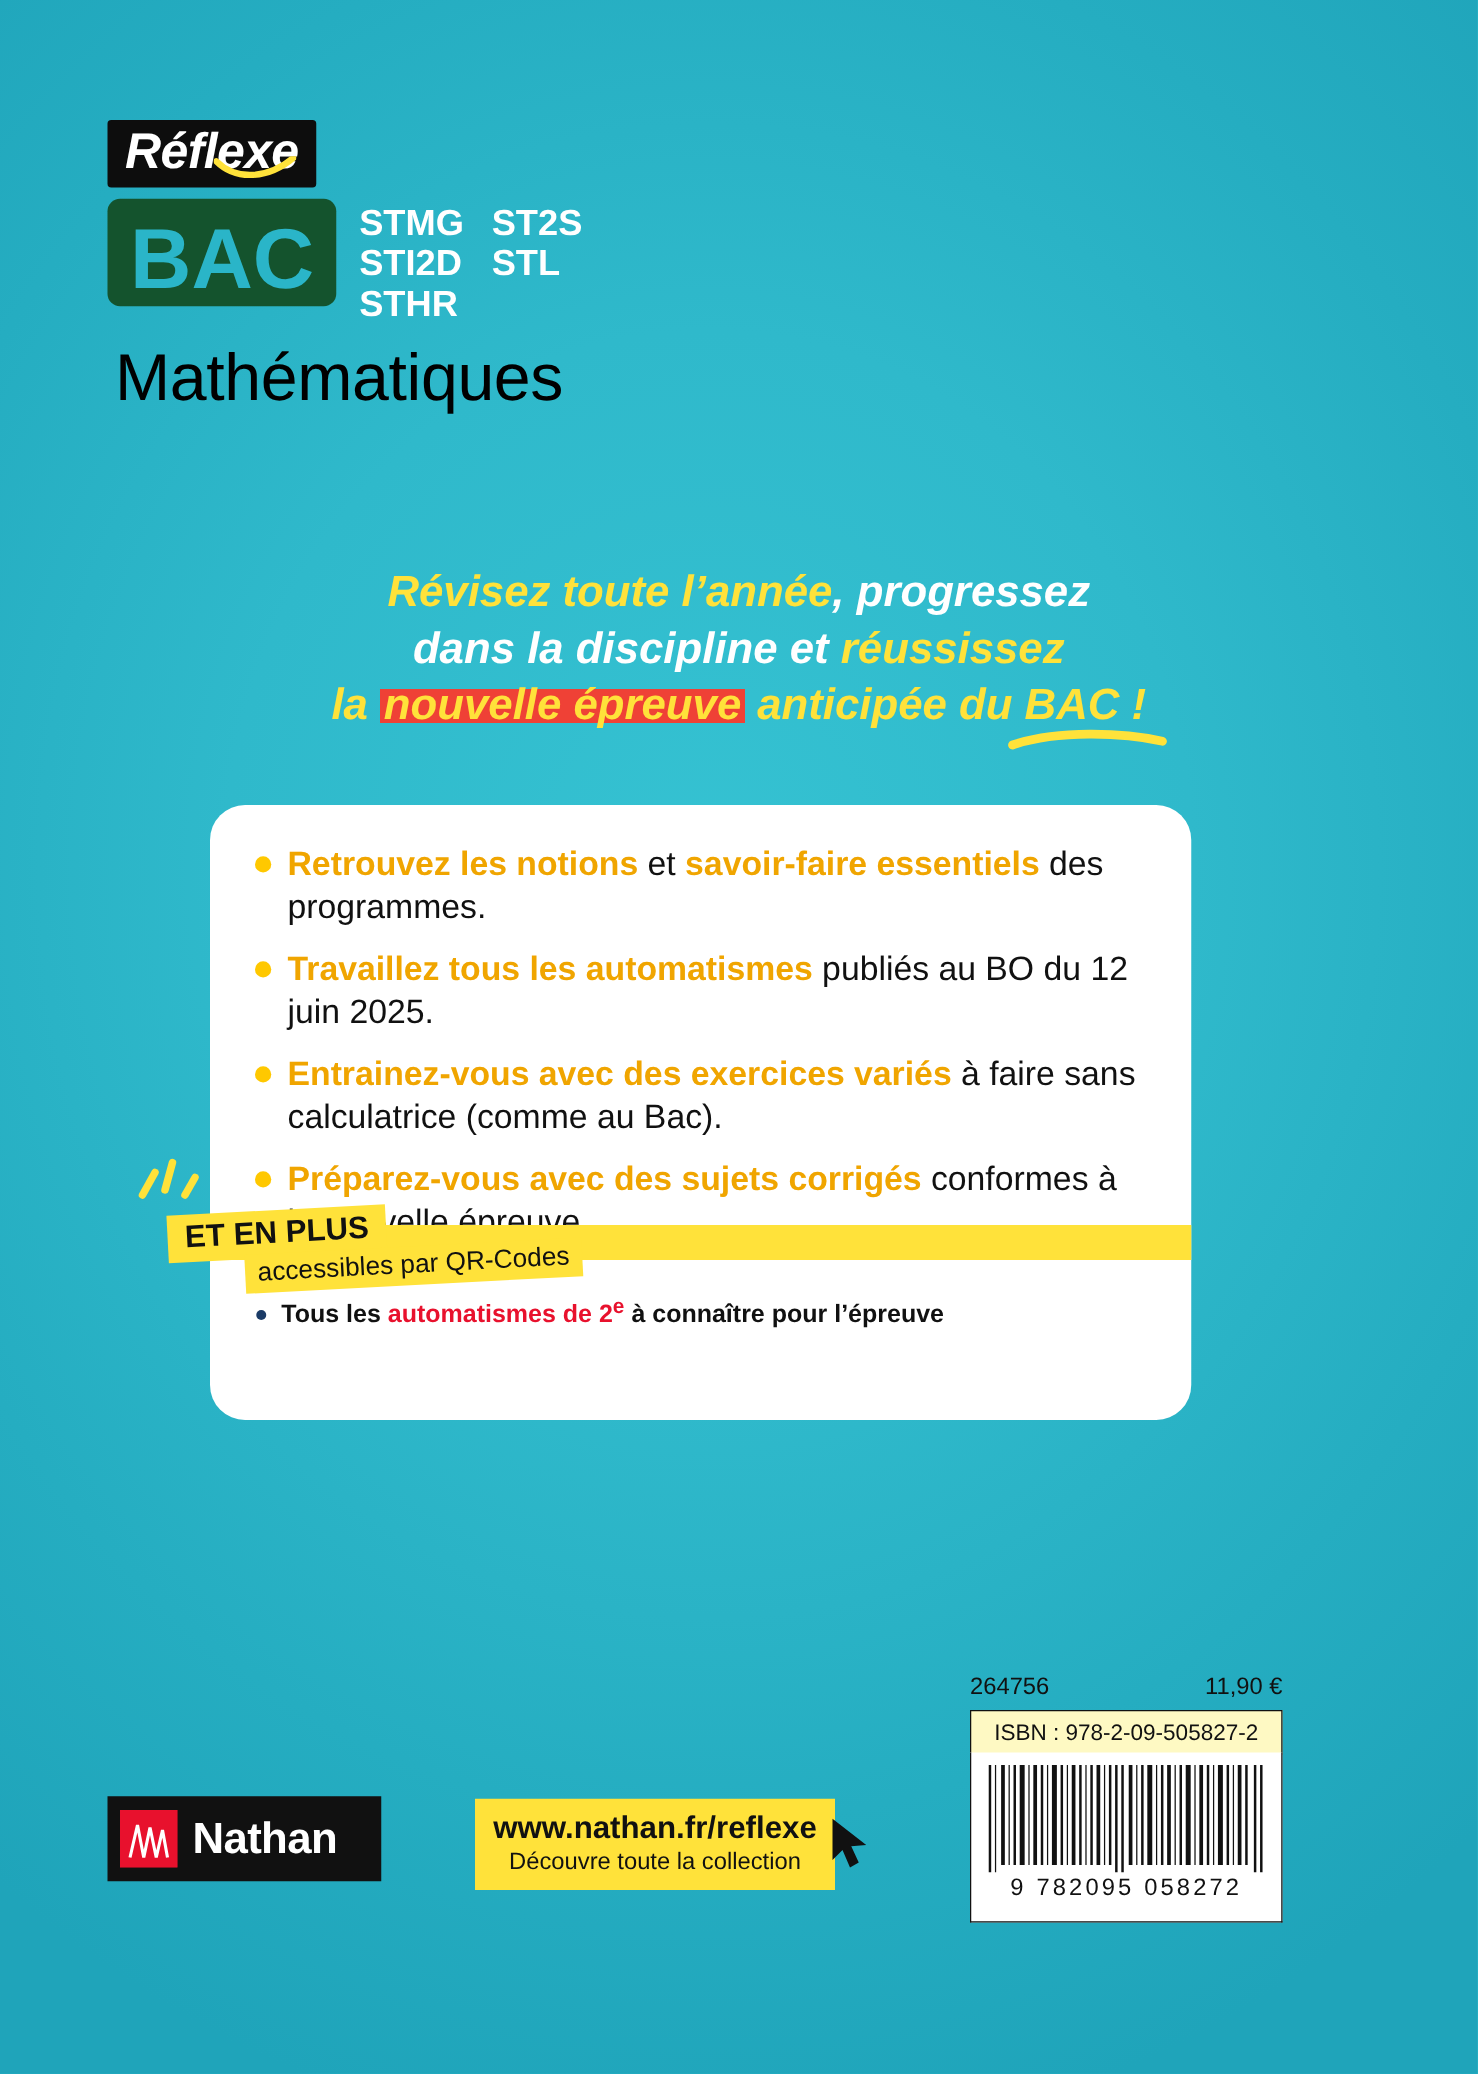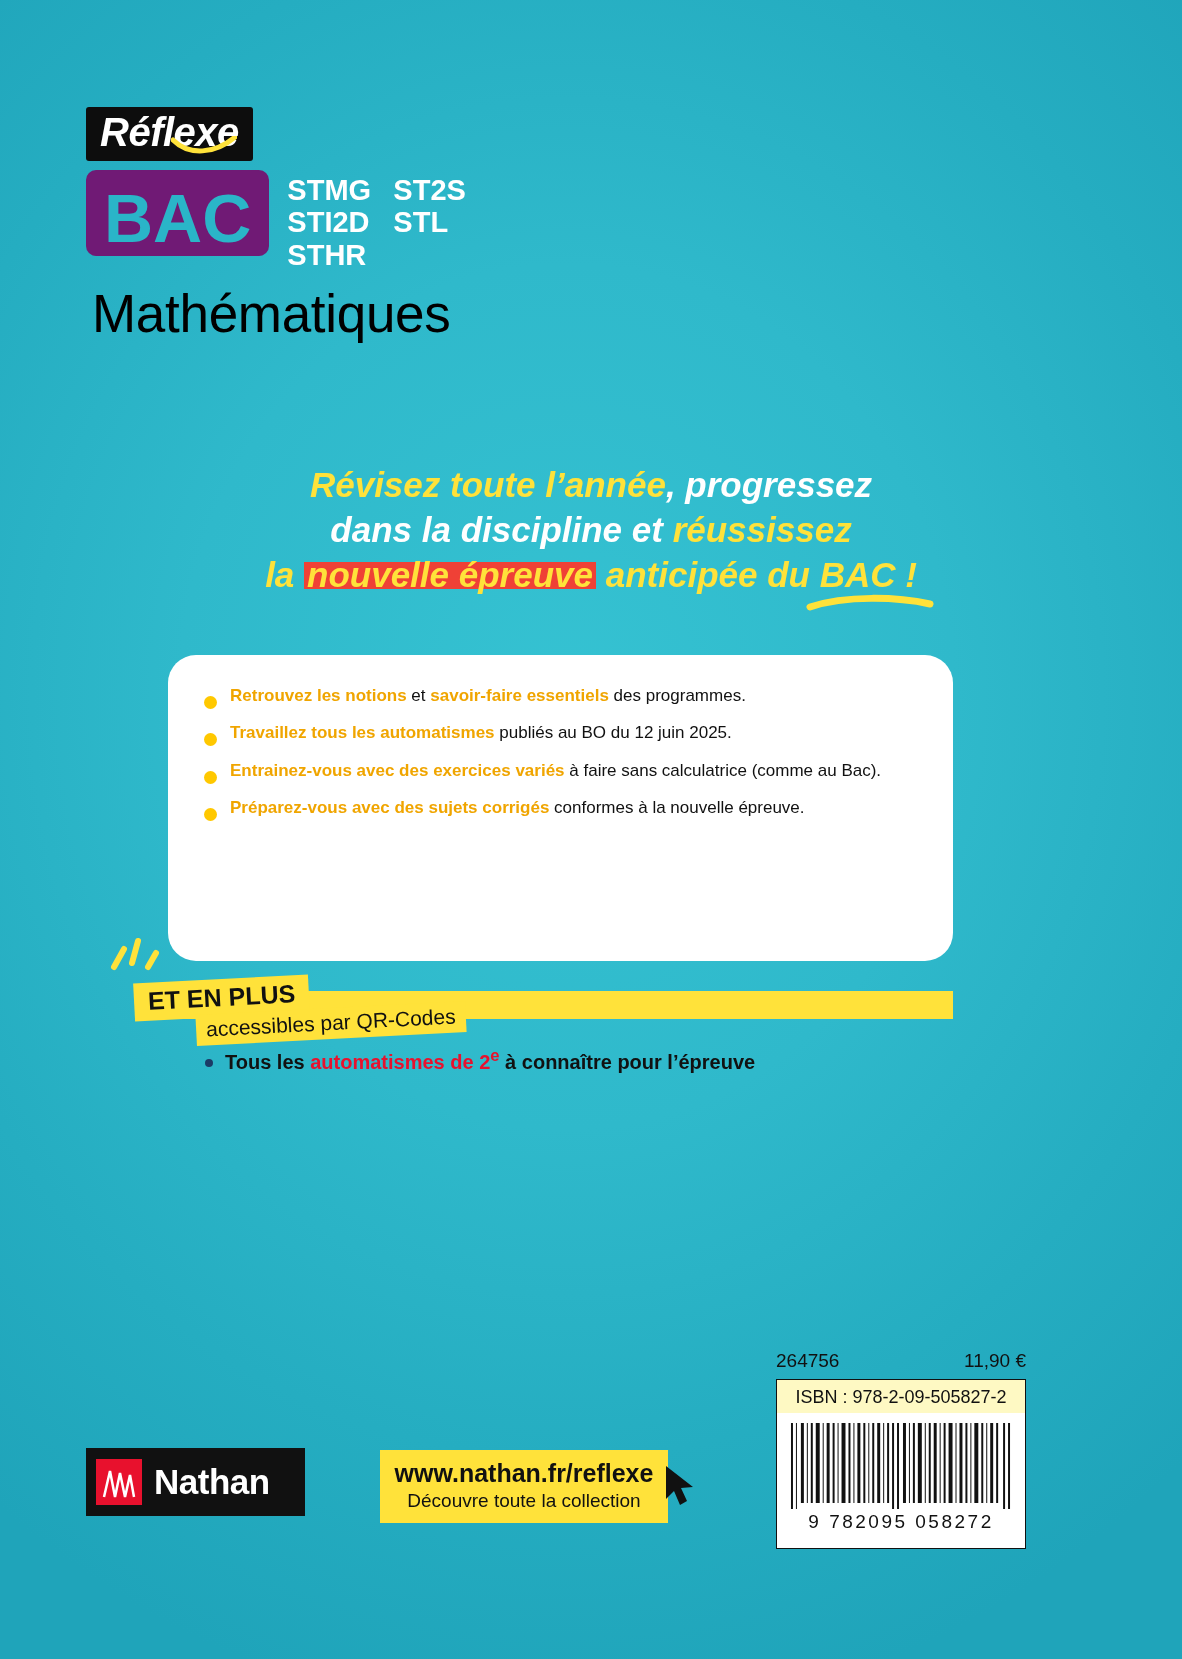--- a/index.html
+++ b/index.html
@@ -13,21 +13,21 @@
     overflow: hidden;
   }
   
   .bg-glow {
     position: absolute;
     inset: 0;
     background: radial-gradient(ellipse 78% 62% at 48% 42%, #35c2d2 0%, #2fb9cb 42%, #25adc1 74%, #1fa4ba 100%);
     pointer-events: none;
   }
 
-  .sheet { position: absolute; inset: 0; margin-top: 11px; }
+  .sheet { position: absolute; inset: 0; }
 
   
   .logo-wrap { position: absolute; left: 86px; top: 96px; }
 
   .reflexe-badge {
     background: #0d0d0d;
     color: #ffffff;
     display: inline-block;
     padding: 5px 14px 9px 14px;
     border-radius: 3px;
@@ -45,21 +45,21 @@
     position: absolute;
     right: 16px;
     bottom: 7px;
     width: 66px;
     height: 18px;
     pointer-events: none;
   }
 
   .bac-row { display: flex; align-items: flex-start; margin-top: 9px; }
   .bac-box {
-    background: #701a75;
+    background: #14532d;
     border-radius: 10px;
     padding: 16px 18px 6px 18px;
     display: flex;
     align-items: center;
     justify-content: center;
     height: 86px;
   }
   .bac-box .bac-text {
     color: #2ab5c8;
     font-size: 68px;
@@ -115,21 +115,21 @@
     width: 785px;
     background: #ffffff;
     border-radius: 28px;
     padding: 30px 34px 22px 34px;
   }
   .bullets { list-style: none; margin: 0; padding: 0; }
   .bullets li {
     position: relative;
     padding-left: 28px;
     margin-bottom: 16px;
-    font-size: 17px;
+    font-size: 27px;
     line-height: 1.26;
     color: #111111;
   }
   .bullets li:last-child { margin-bottom: 4px; }
   .bullets li .dot {
     position: absolute;
     left: 2px;
     top: 11px;
     width: 13px;
     height: 13px;

